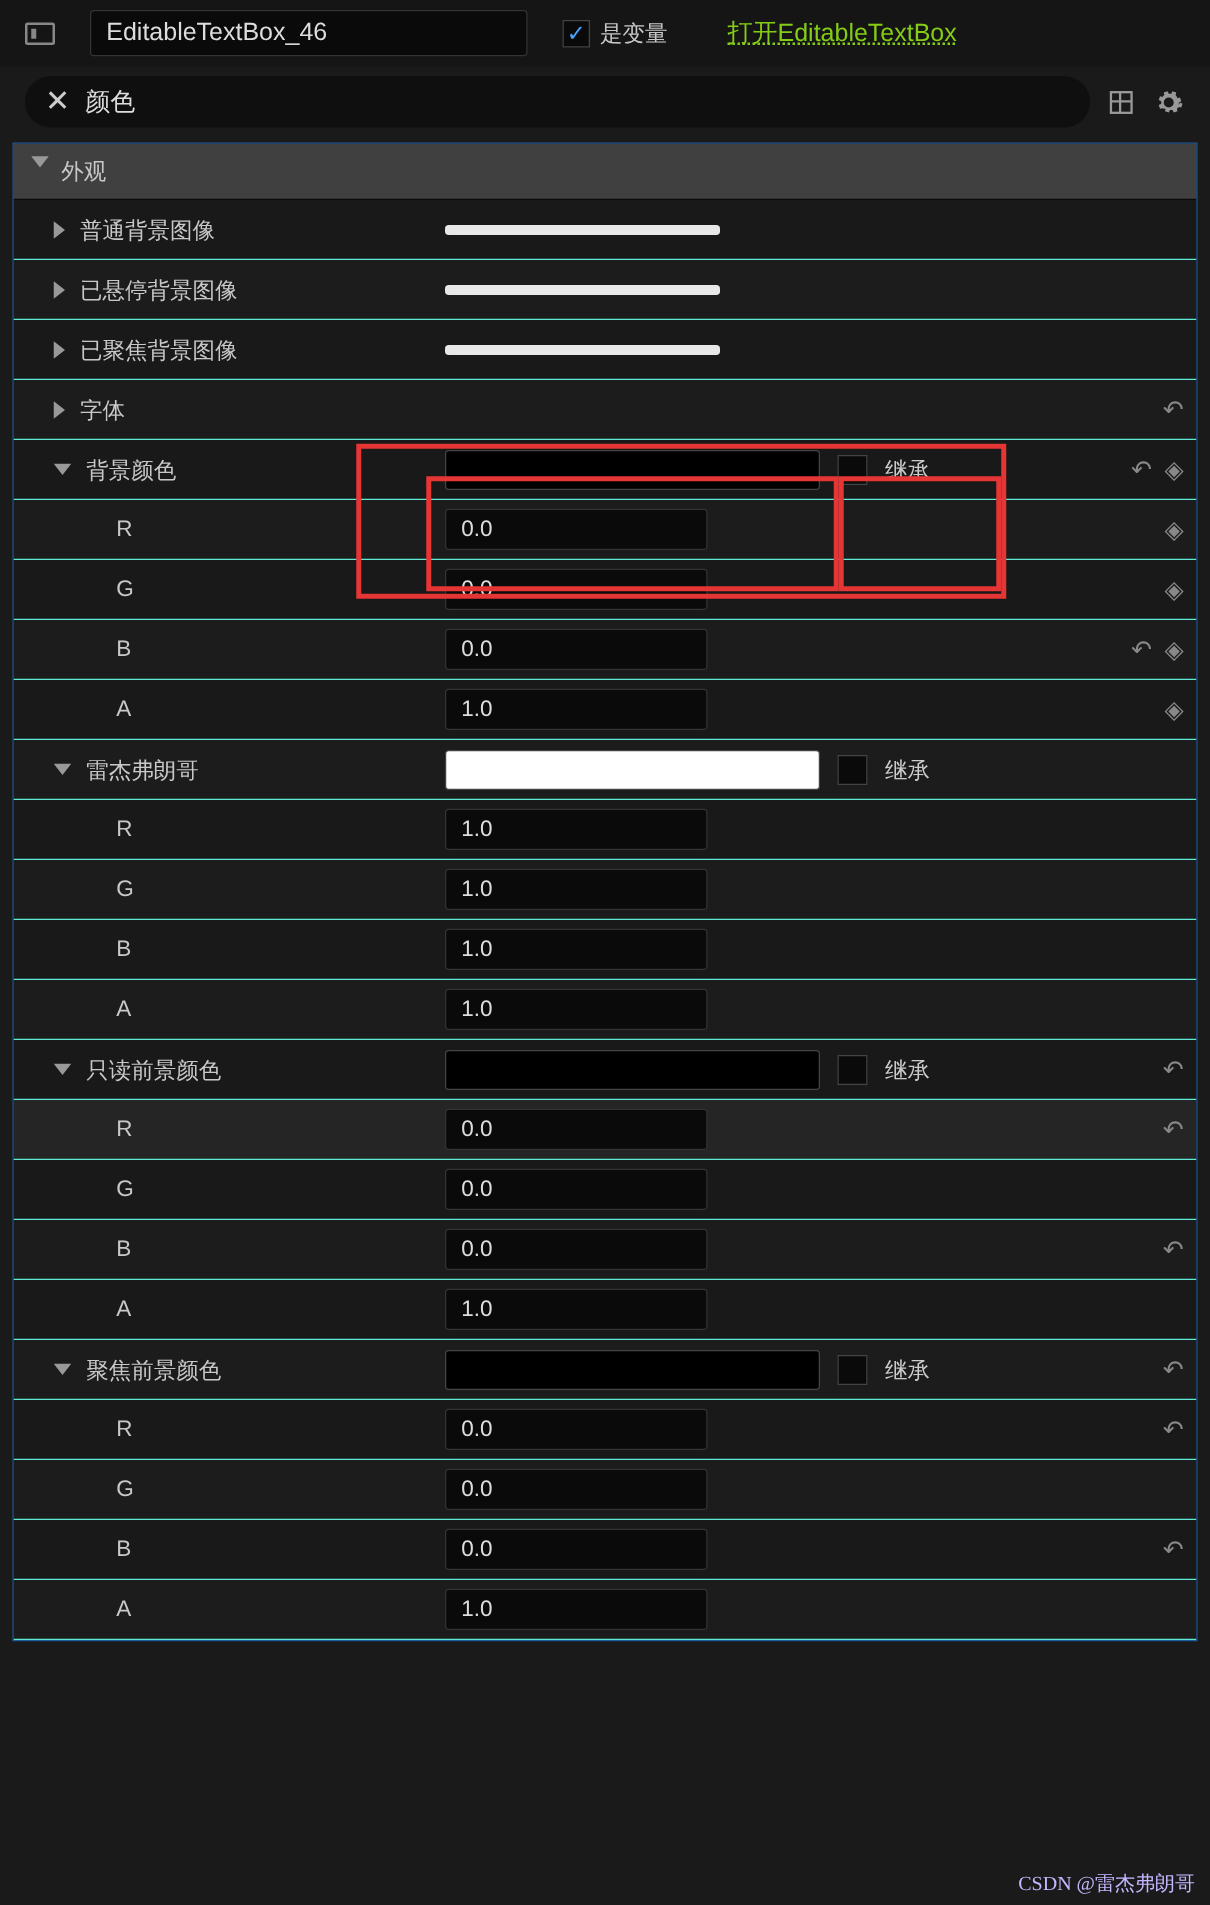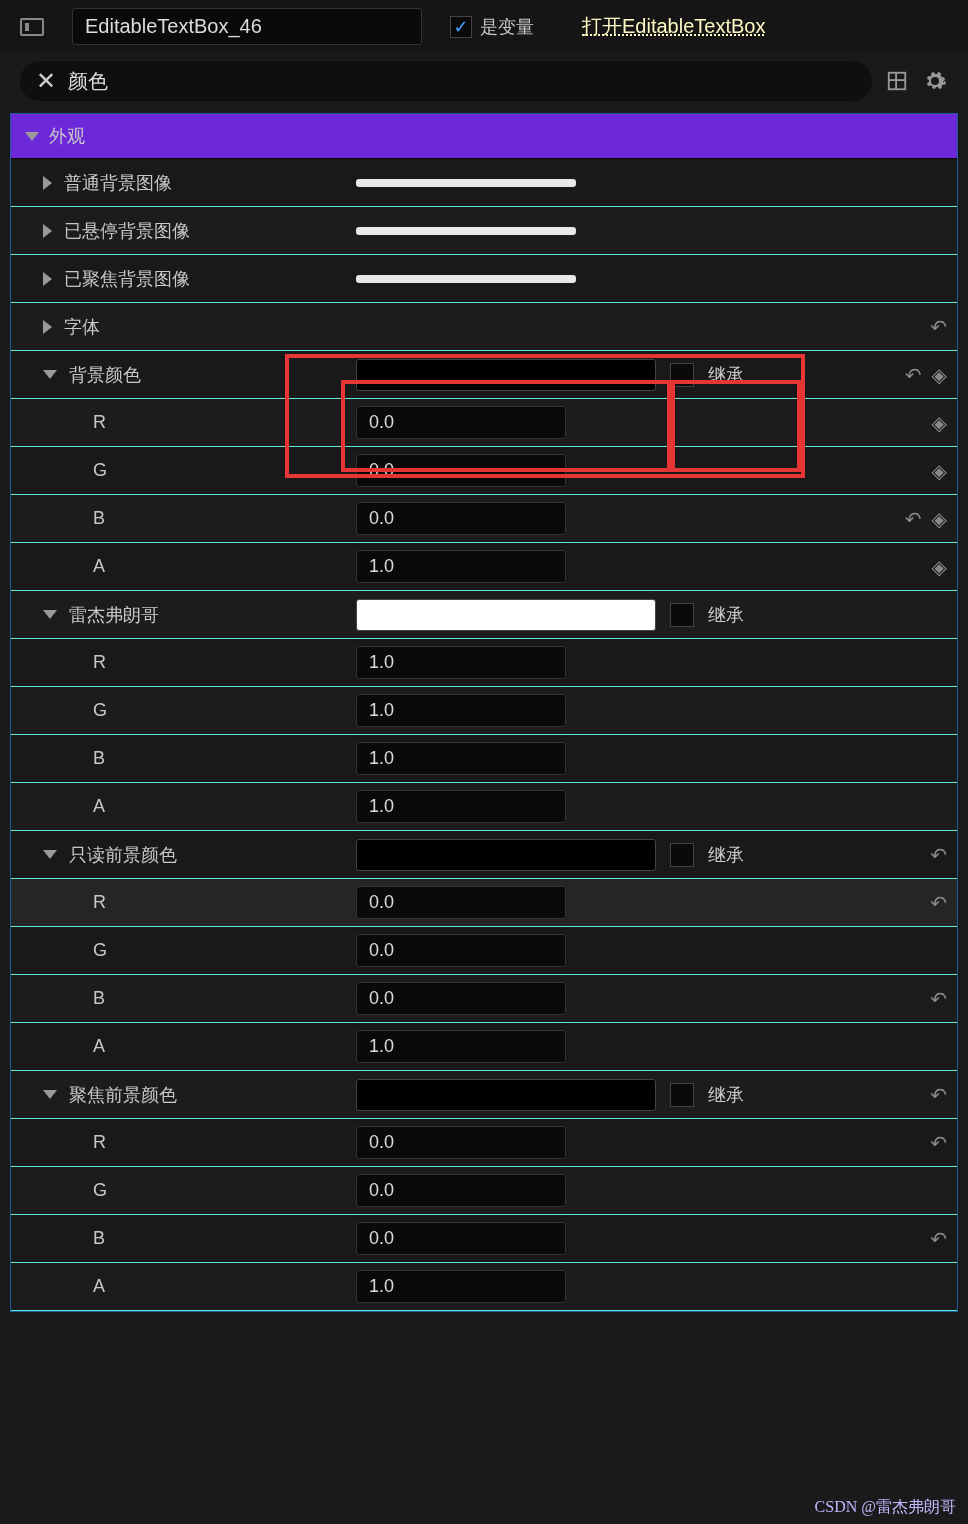--- a/index.html
+++ b/index.html
@@ -3,28 +3,28 @@
 <meta charset="utf-8">
 <style>
 * { box-sizing: border-box; margin: 0; padding: 0; }
 body { background: #1a1a1a; font-family: "Microsoft YaHei", sans-serif; color: #c8c8c8; font-size: 18px; width: 968px; }
 .top-bar { display: flex; align-items: center; padding: 8px 20px; gap: 28px; background: #151515; }
 .icon-box { width: 24px; height: 18px; border: 2px solid #888; border-radius: 2px; position: relative; }
 .icon-box::after { content: ""; position: absolute; left: 3px; top: 3px; width: 4px; height: 8px; background: #888; }
 .name-input { flex: 0 0 350px; background: #0a0a0a; border: 1px solid #333; padding: 6px 12px; color: #ddd; font-size: 20px; border-radius: 3px; }
 .checkbox-wrap { display: flex; align-items: center; gap: 8px; }
 .checkbox { width: 22px; height: 22px; background: #0a0a0a; border: 1px solid #444; display: flex; align-items: center; justify-content: center; color: #4aa3ff; font-size: 18px; }
-.open-link { color: #fef9c3; text-decoration: underline dotted; margin-left: 20px; font-size: 20px; }
+.open-link { color: #84cc16; text-decoration: underline dotted; margin-left: 20px; font-size: 20px; }
 .search-bar { display: flex; align-items: center; padding: 8px 20px; gap: 12px; }
 .search-wrap { flex: 1; background: #0f0f0f; border-radius: 22px; display: flex; align-items: center; padding: 6px 16px; gap: 12px; }
 .close-x { color: #ccc; font-size: 24px; cursor: pointer; }
 .search-text { color: #ddd; font-size: 20px; flex: 1; }
 .tool-icon { width: 26px; height: 26px; color: #999; cursor: pointer; display: flex; align-items: center; justify-content: center; }
 .panel { border: 1px solid #1e5a9e; margin: 4px 10px; }
-.cat-header { background: #6d28d9; padding: 10px 14px; display: flex; align-items: center; gap: 10px; border-bottom: 1px solid #0a0a0a; }
+.cat-header { background: #404040; padding: 10px 14px; display: flex; align-items: flex-start; gap: 10px; border-bottom: 1px solid #0a0a0a; }
 .tri { width: 0; height: 0; display: inline-block; }
 .tri.down { border-left: 7px solid transparent; border-right: 7px solid transparent; border-top: 9px solid #999; }
 .tri.right { border-top: 7px solid transparent; border-bottom: 7px solid transparent; border-left: 9px solid #999; }
 .row { display: flex; align-items: center; min-height: 48px; border-bottom: 1px solid #5eead4; }
 .row:nth-child(odd) { background: #1c1c1c; }
 .row:nth-child(even) { background: #191919; }
 .label-cell { width: 345px; display: flex; align-items: center; padding-left: 32px; gap: 12px; }
 .label-cell.indent { padding-left: 82px; }
 .value-cell { flex: 1; display: flex; align-items: center; gap: 14px; padding-right: 10px; }
 .bar { border-radius: 3px; height: 8px; }

